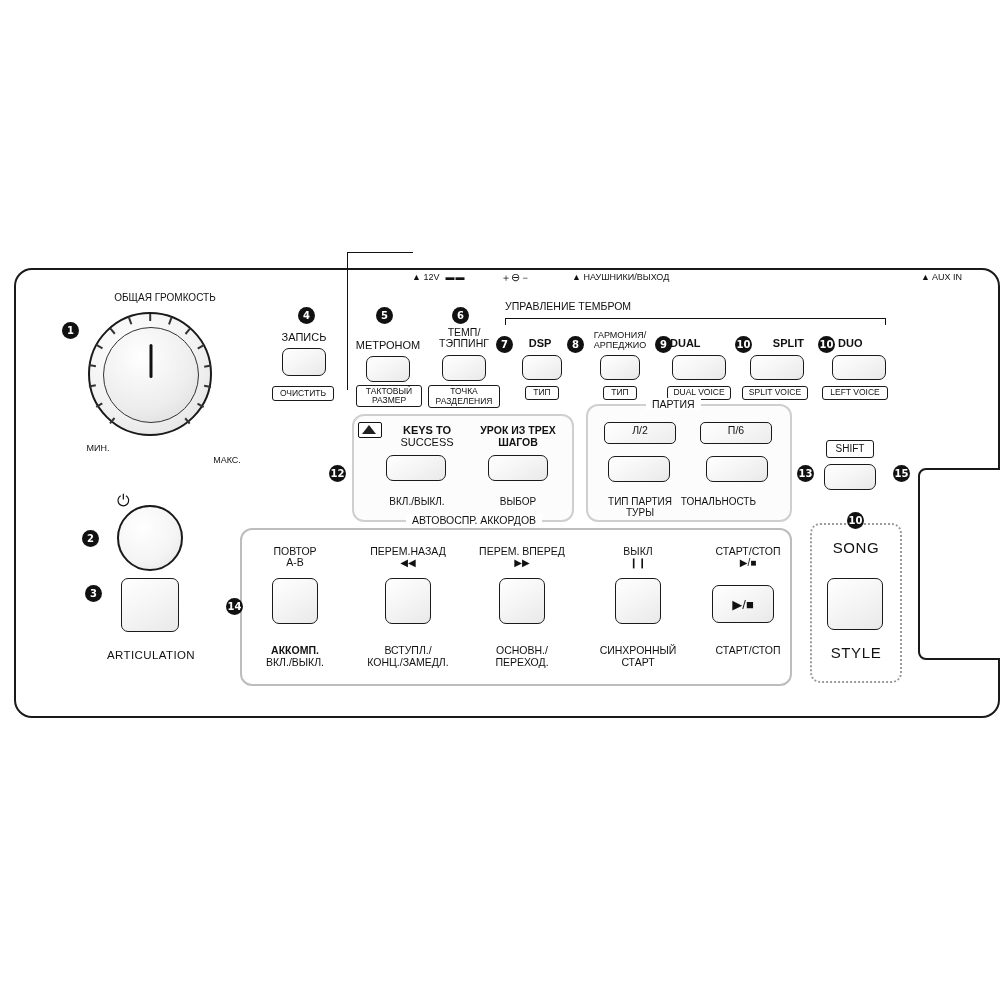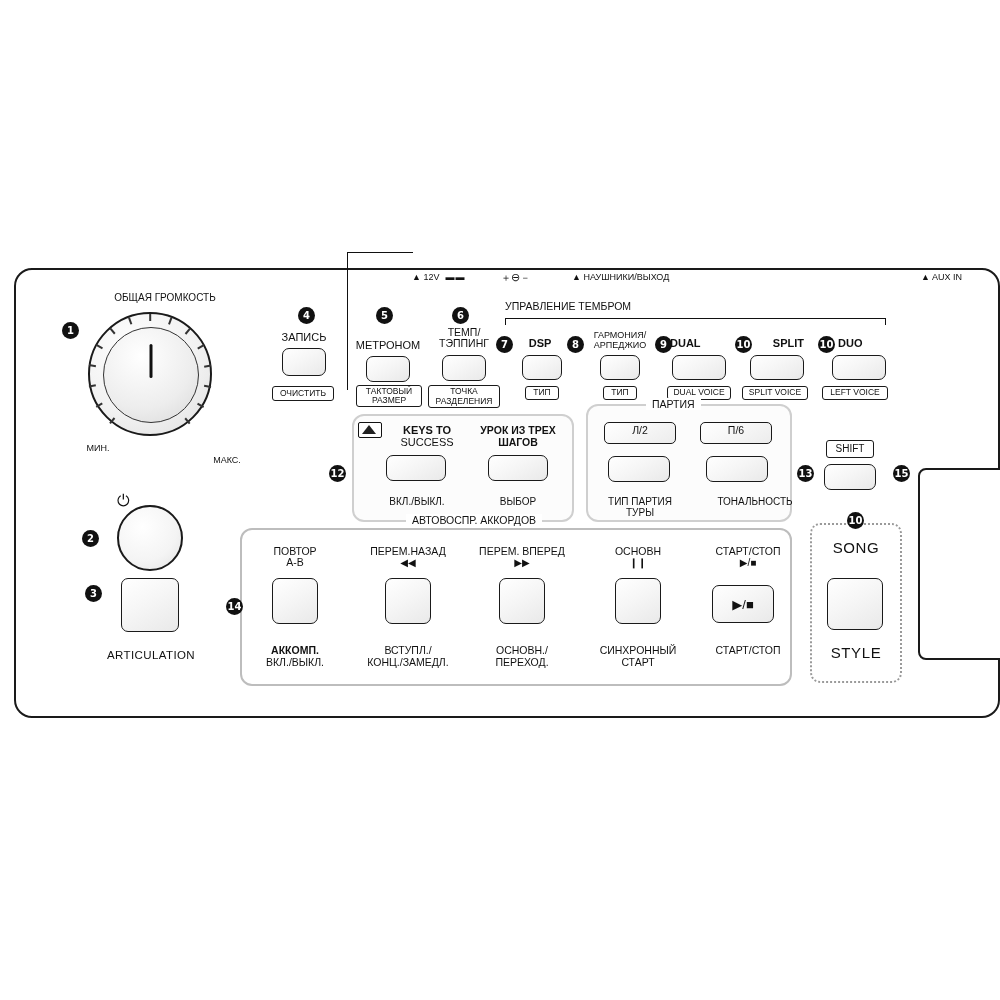--- a/index.html
+++ b/index.html
@@ -286,21 +286,21 @@
 <div class="abs lbl" style="left:604px; top:425px; width:72px; font-size:10.5px;">Л/2</div>
 
 <div class="abs sqbtn-sm" style="left:700px; top:422px; width:72px; height:22px;"></div>
 <div class="abs lbl" style="left:700px; top:425px; width:72px; font-size:10.5px;">П/6</div>
 
 <div class="abs sqbtn" style="left:608px; top:456px; width:62px; height:26px;"></div>
 <div class="abs sqbtn" style="left:706px; top:456px; width:62px; height:26px;"></div>
 
 <div class="abs lbl" style="left:597px; top:496px; width:86px; font-size:10px;">ТИП ПАРТИЯ</div>
 <div class="abs lbl" style="left:597px; top:507px; width:86px; font-size:10px;">ТУРЫ</div>
-<div class="abs lbl" style="left:709px; top:496px; width:92px; font-size:10px;">ТОНАЛЬНОСТЬ</div>
+<div class="abs lbl" style="left:664px; top:496px; width:92px; font-size:10px;text-align:right;">ТОНАЛЬНОСТЬ</div>
 
 <div class="abs bullet" style="left:797px; top:465px;">13</div>
 
 <div class="abs pill" style="left:826px; top:440px; width:48px; height:18px; font-size:10px;">SHIFT</div>
 <div class="abs sqbtn" style="left:824px; top:464px; width:52px; height:26px;"></div>
 <div class="abs bullet" style="left:893px; top:465px;">15</div>
 
 <div class="abs dotted" style="left:810px; top:523px; width:92px; height:160px;"></div>
 <div class="abs lbl" style="left:812px; top:542px; width:88px; font-size:15px; letter-spacing:.6px;">SONG</div>
 <div class="abs sqbtn" style="left:827px; top:578px; width:56px; height:52px;"></div>
@@ -321,21 +321,21 @@
 <div class="abs sqbtn" style="left:385px; top:578px; width:46px; height:46px;"></div>
 <div class="abs lbl" style="left:352px; top:645px; width:112px; font-size:10.5px;">ВСТУПЛ./</div>
 <div class="abs lbl" style="left:352px; top:657px; width:112px; font-size:10.5px;">КОНЦ./ЗАМЕДЛ.</div>
 
 <div class="abs lbl" style="left:464px; top:546px; width:116px; font-size:10.5px;">ПЕРЕМ. ВПЕРЕД</div>
 <div class="abs lbl" style="left:464px; top:557px; width:116px; font-size:10px;">▶▶</div>
 <div class="abs sqbtn" style="left:499px; top:578px; width:46px; height:46px;"></div>
 <div class="abs lbl" style="left:466px; top:645px; width:112px; font-size:10.5px;">ОСНОВН./</div>
 <div class="abs lbl" style="left:466px; top:657px; width:112px; font-size:10.5px;">ПЕРЕХОД.</div>
 
-<div class="abs lbl" style="left:588px; top:546px; width:100px; font-size:10.5px;">ОСНОВН</div>
+<div class="abs lbl" style="left:588px; top:546px; width:100px; font-size:10.5px;">ВЫКЛ</div>
 <div class="abs lbl" style="left:588px; top:557px; width:100px; font-size:10px;">❙❙</div>
 <div class="abs sqbtn" style="left:615px; top:578px; width:46px; height:46px;"></div>
 <div class="abs lbl" style="left:582px; top:645px; width:112px; font-size:10.5px;">СИНХРОННЫЙ</div>
 <div class="abs lbl" style="left:582px; top:657px; width:112px; font-size:10.5px;">СТАРТ</div>
 
 <div class="abs lbl" style="left:694px; top:546px; width:108px; font-size:10.5px;">СТАРТ/СТОП</div>
 <div class="abs lbl" style="left:694px; top:557px; width:108px; font-size:10px;">▶/■</div>
 <div class="abs sqbtn centered" style="left:712px; top:585px; width:62px; height:38px; font-size:13px;">
   <span>▶/■</span>
 </div>

